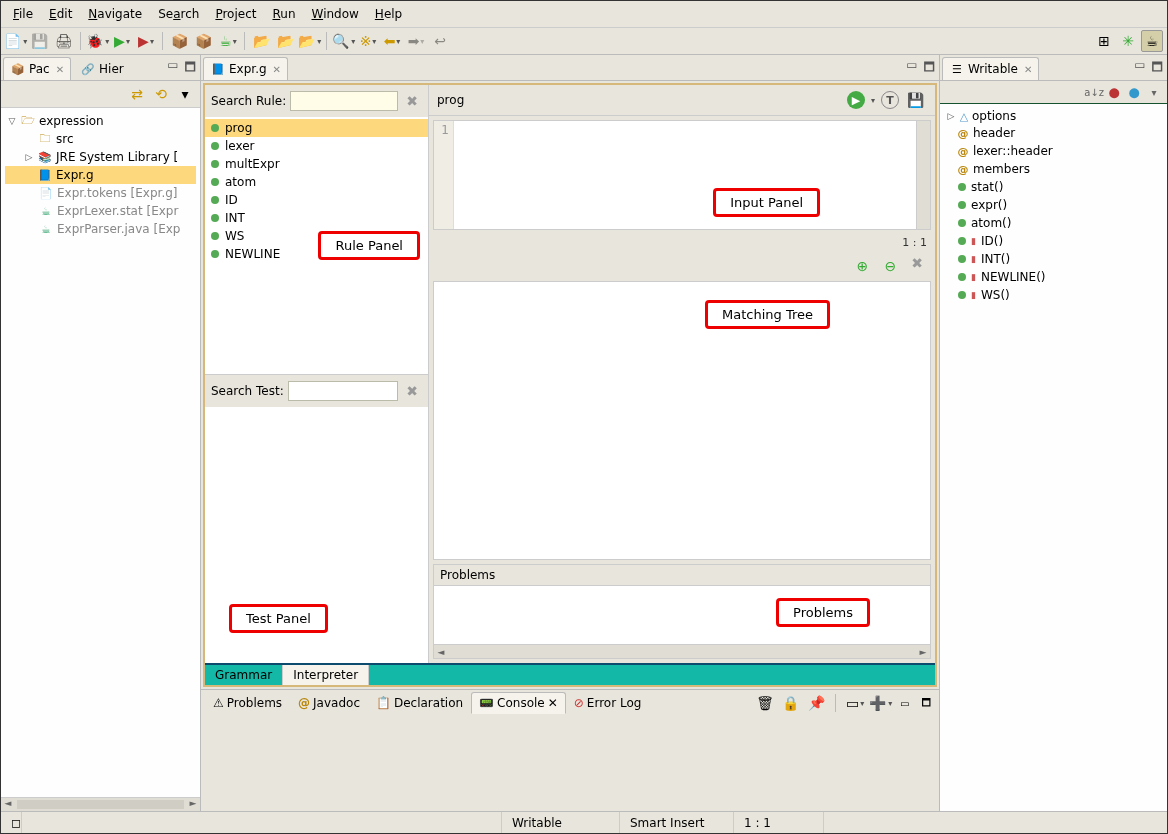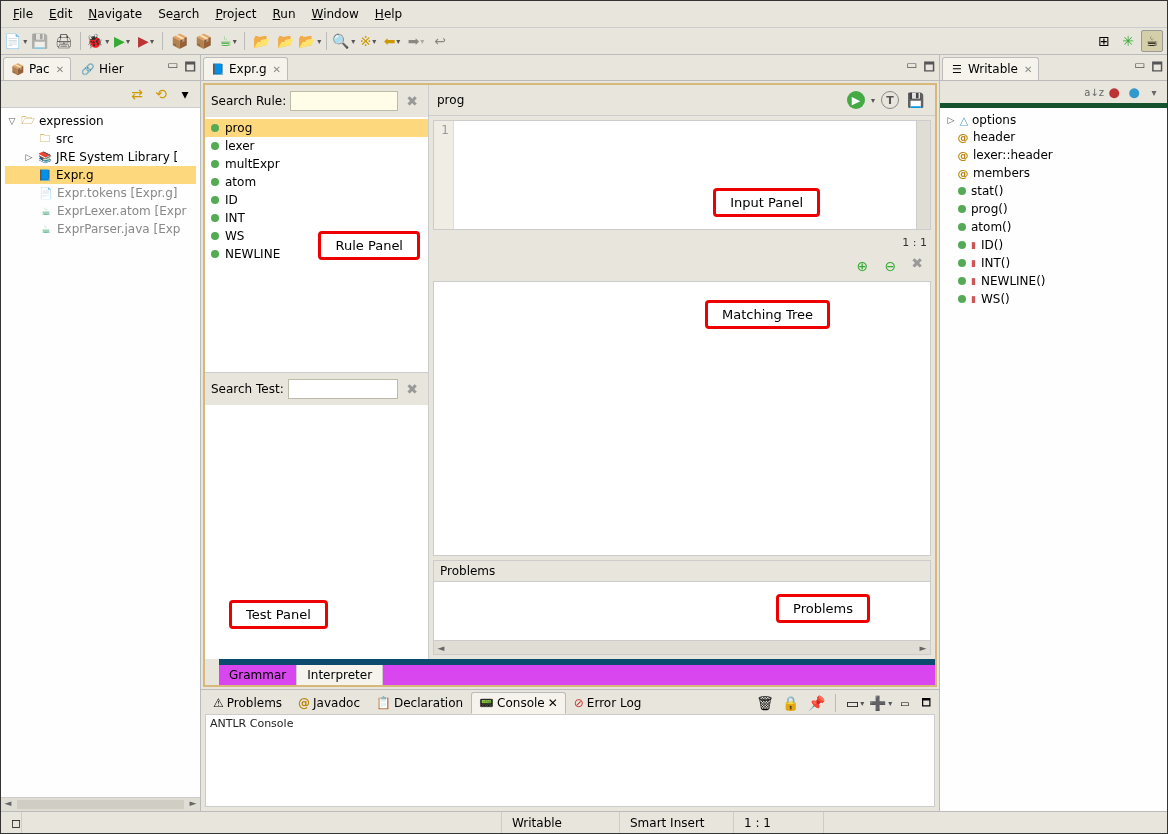--- a/index.html
+++ b/index.html
@@ -55,33 +55,33 @@
 .status-line { text-align: right; padding: 2px 8px; font-size: 11px; color: #333; background: #e8e5dc; }
 .match-toolbar { display: flex; justify-content: flex-end; padding: 4px 8px; gap: 6px; }
 .match-panel { position: relative; flex: 1; border: 1px solid #ccc; margin: 0 4px; background: #fff; }
 .problems-panel { position: relative; margin: 4px; border: 1px solid #ccc; }
 .problems-header { background: #e8e5dc; padding: 3px 6px; border-bottom: 1px solid #ccc; }
 .problems-body { height: 58px; background: #fff; position: relative; }
 .h-scroll { height: 14px; background: #e0ddd4; border-top: 1px solid #ccc; display: flex; align-items: center; }
 .h-scroll .harr { width: 14px; text-align: center; font-size: 9px; color: #666; }
 .h-scroll .htrack { flex: 1; }
 .annot { position: absolute; border: 3px solid #e00; border-radius: 4px; background: #fff; padding: 4px 14px; font-size: 13px; z-index: 10; }
-.bottom-tabs { display: flex; border-top: 6px solid #0c4a6e; background: #d946ef; margin-left: 14px; }
+.bottom-tabs { display: flex; border-top: 2px solid #0c4a6e; background: #14b8a6; }
 .bottom-tab { padding: 3px 10px; border-right: 1px solid #ccc; cursor: pointer; }
 .bottom-tab.active { background: #f5f3eb; }
 .console-area { height: 122px; display: flex; flex-direction: column; border-top: 1px solid #bbb; }
 .console-tabs { display: flex; align-items: center; padding: 2px 4px 0 4px; }
 .ctab { display: flex; align-items: center; padding: 3px 7px; border: 1px solid transparent; border-radius: 3px 3px 0 0; gap: 3px; cursor: pointer; }
 .ctab.active { border-color: #bbb; background: #f5f3eb; border-bottom-color: #f5f3eb; }
 .console-toolbar { margin-left: auto; display: flex; gap: 4px; align-items: center; }
 .console-body { flex: 1; background: #fff; border: 1px solid #ccc; margin: 0 4px 4px 4px; padding: 2px 4px; }
 .console-title { font-size: 11px; color: #222; }
 .statusbar { display: flex; border-top: 1px solid #bbb; background: #e8e5dc; height: 22px; align-items: center; font-size: 11px; }
 .statusbar .cell { border-right: 1px solid #ccc; padding: 0 10px; height: 100%; display: flex; align-items: center; }
-.outline-toolbar { display: flex; justify-content: flex-end; padding: 2px 4px; gap: 2px; border-bottom: 5px solid #14532d; }
+.outline-toolbar { display: flex; justify-content: flex-end; padding: 2px 4px; gap: 2px; border-bottom: 1px solid #14532d; }
 .olbtn { width: 18px; height: 18px; display: flex; align-items: center; justify-content: center; font-size: 10px; cursor: pointer; color: #666; }
 .outline-tree { padding: 4px; }
 .ol-row { display: flex; align-items: center; gap: 5px; padding: 2px 2px 2px 14px; cursor: pointer; }
 .ol-bullet { width: 10px; height: 10px; display: inline-flex; align-items: center; justify-content: center; font-size: 11px; }
 .ol-at { color: #b8860b; font-weight: bold; }
 .ol-opt { color: #59c; }
 .ol-green { width: 8px; height: 8px; border-radius: 50%; background: #5a5; }
 .pkg-toolbar { display: flex; padding: 2px 4px; gap: 2px; border-bottom: 1px solid #ccc; }
 .hs { height: 14px; background: #e0ddd4; display: flex; border-top: 1px solid #ccc; }
 .hs .ar { width: 14px; text-align: center; font-size: 9px; color: #666; }
@@ -178,21 +178,21 @@
         <span>Expr.g</span>
       </div>
       <div class="tree-row">
           <span class="indent" style="width:28px"></span>
         <span class="icon icon-file">📄</span>
         <span style="color:#888">Expr.tokens [Expr.g]</span>
       </div>
       <div class="tree-row">
           <span class="indent" style="width:28px"></span>
         <span class="icon icon-java">☕</span>
-        <span style="color:#888">ExprLexer.atom [Expr</span>
+        <span style="color:#888">ExprLexer.stat [Expr</span>
       </div>
       <div class="tree-row">
           <span class="indent" style="width:28px"></span>
         <span class="icon icon-java">☕</span>
         <span style="color:#888">ExprParser.java [Exp</span>
       </div>
     </div>
     <div class="hs">
       <div class="ar">◄</div>
         <div class="tr"></div>
@@ -338,23 +338,20 @@
           <div class="tbtn">🗑</div>
           <div class="tbtn">🔒</div>
           <div class="tbtn">📌</div>
           <div class="tsep"></div>
           <div class="tbtn drop">▭</div>
           <div class="tbtn drop">➕</div>
           <span style="font-size:10px;padding:0 4px">▭</span>
           <span style="font-size:10px;padding:0 4px">🗖</span>
         </div>
       </div>
-      <div class="console-body">
-        <div class="console-title">ANTLR Console</div>
-      </div>
     </div>
   </div>
 
   <div class="right-col">
     <div class="view-tabbar">
       <div class="view-tab">
         <span class="icon">☰</span>
         <span>Writable</span>
         <span class="close-x">✕</span>
       </div>
@@ -386,21 +383,21 @@
       <div class="ol-row">
           <span class="ol-bullet ol-at">@</span>
           <span>members</span>
         </div>
       <div class="ol-row">
           <span class="ol-green"></span>
           <span>stat()</span>
         </div>
       <div class="ol-row">
           <span class="ol-green"></span>
-          <span>prog()</span>
+          <span>expr()</span>
         </div>
       <div class="ol-row">
           <span class="ol-green"></span>
           <span>atom()</span>
         </div>
       <div class="ol-row">
           <span class="ol-green"></span>
           <span style="color:#c55;font-size:9px">▮</span>
           <span>ID()</span>
         </div>

